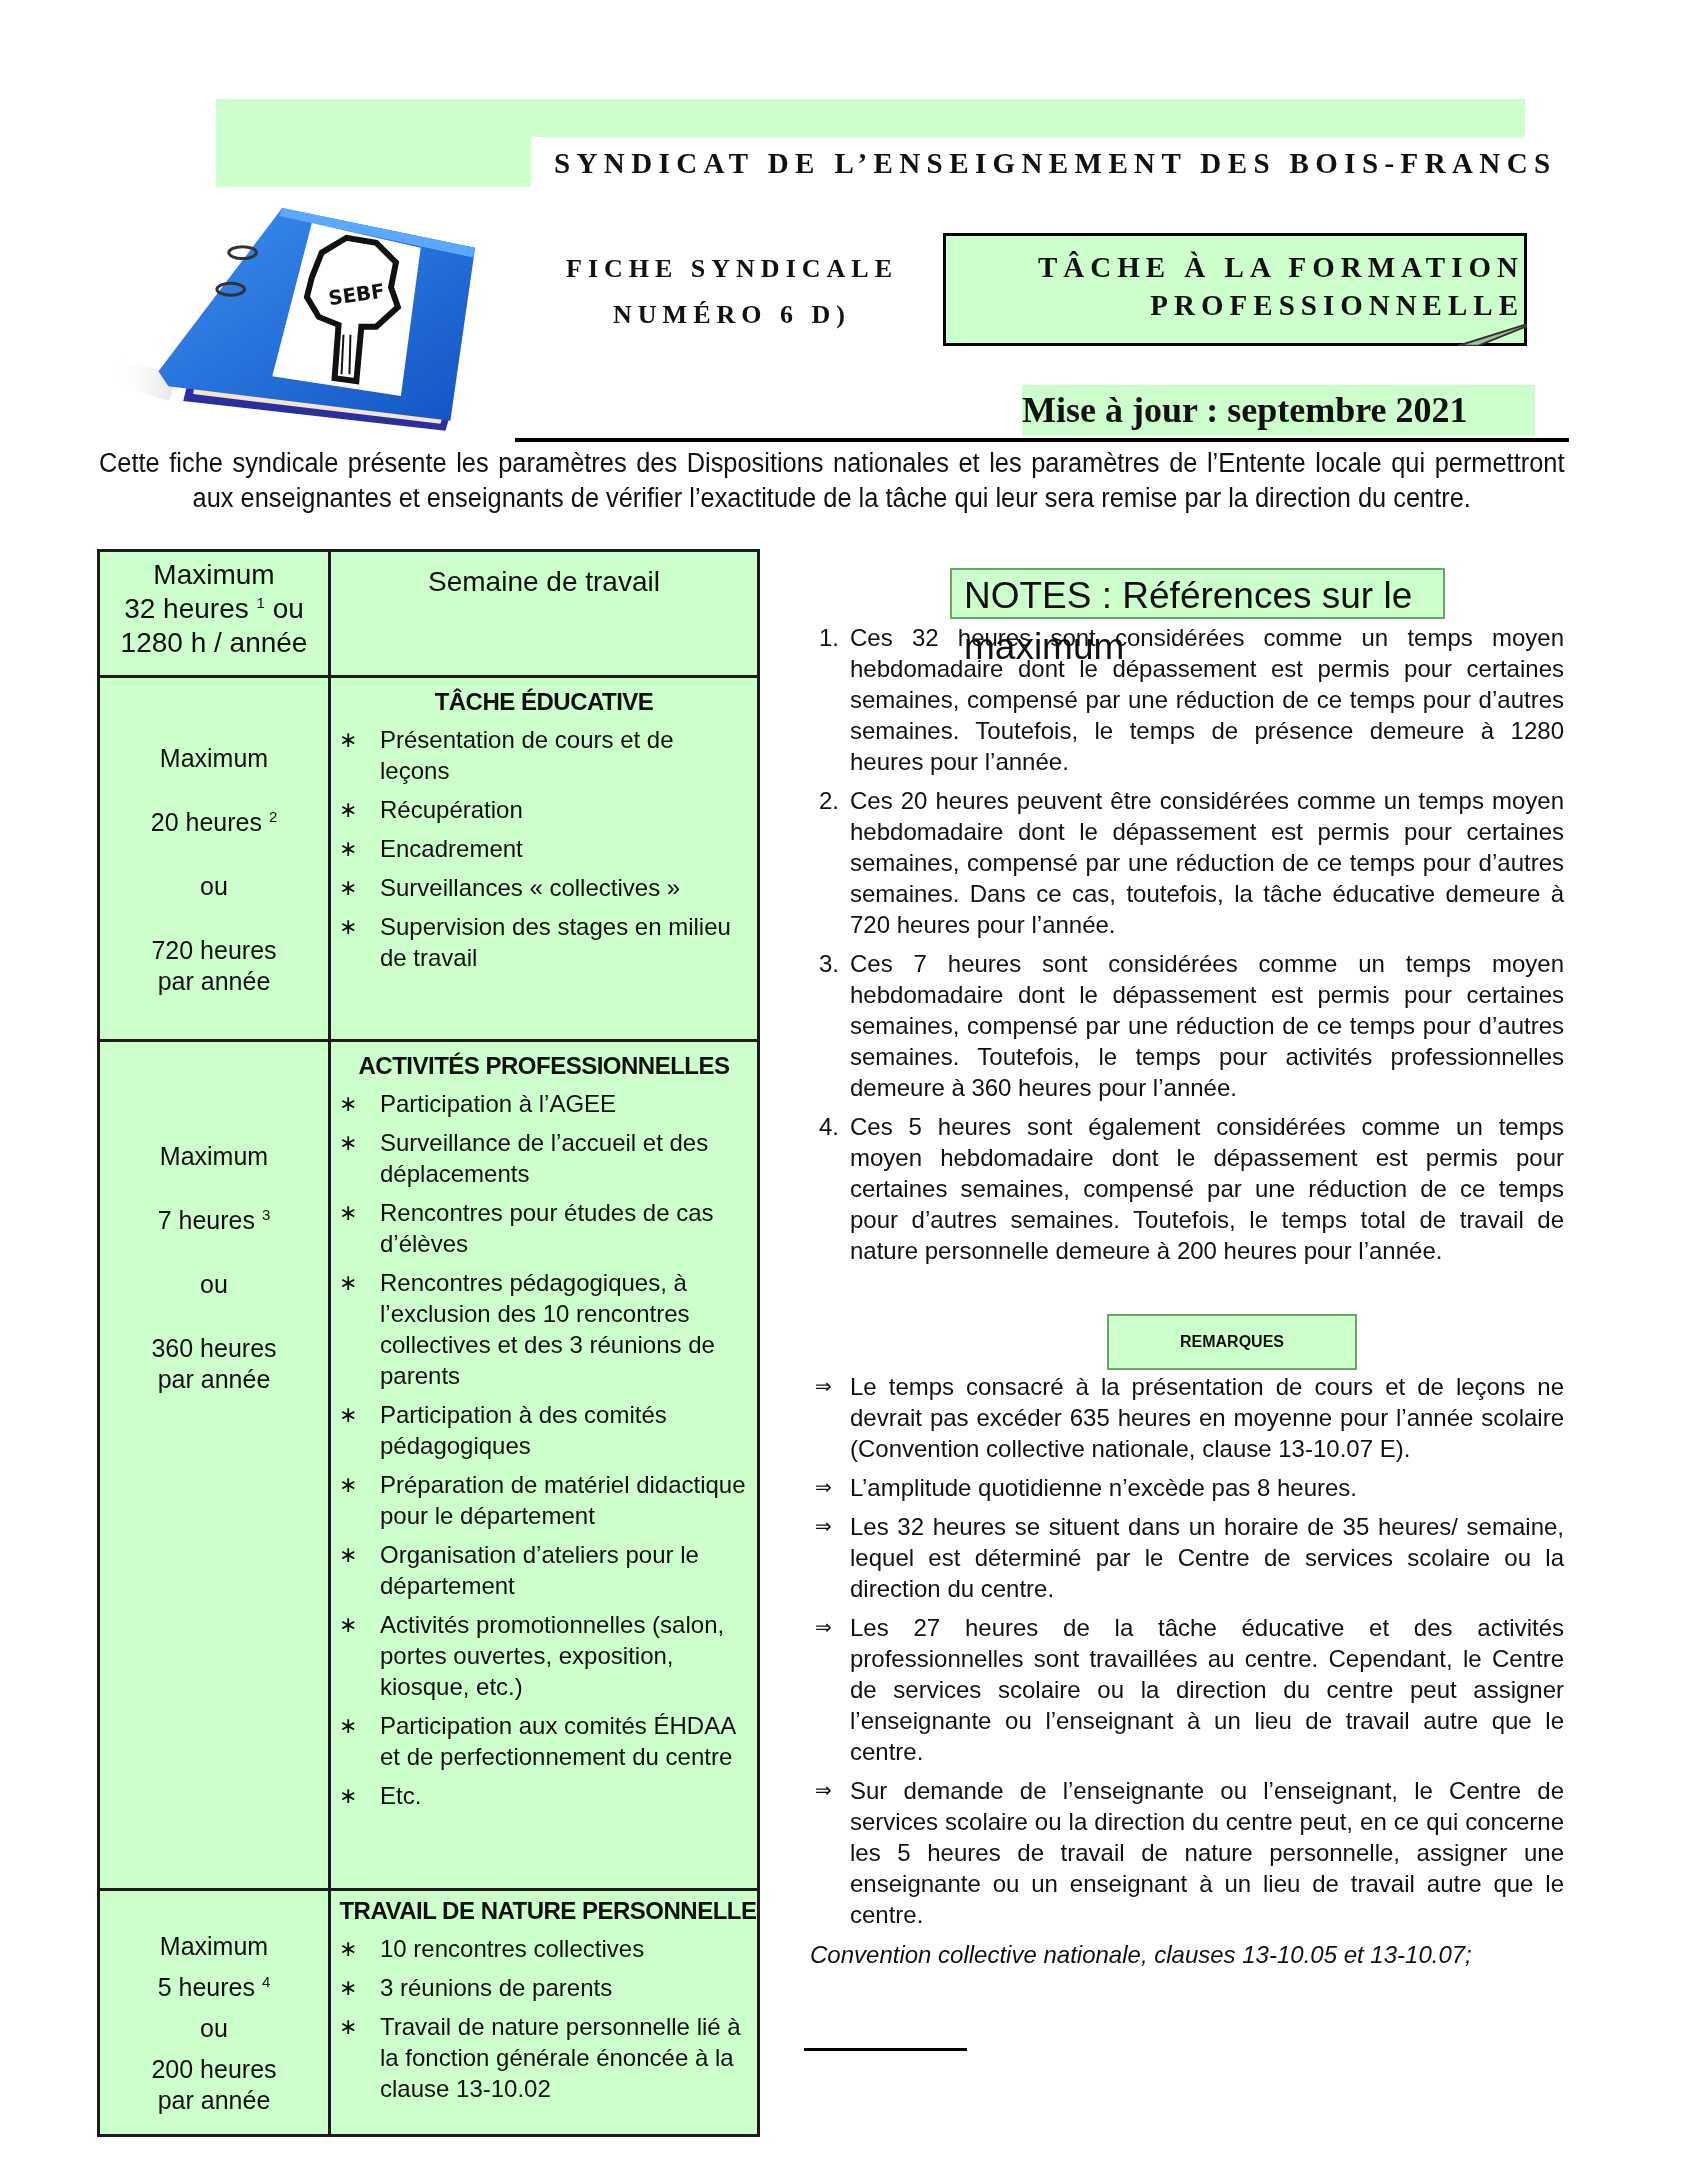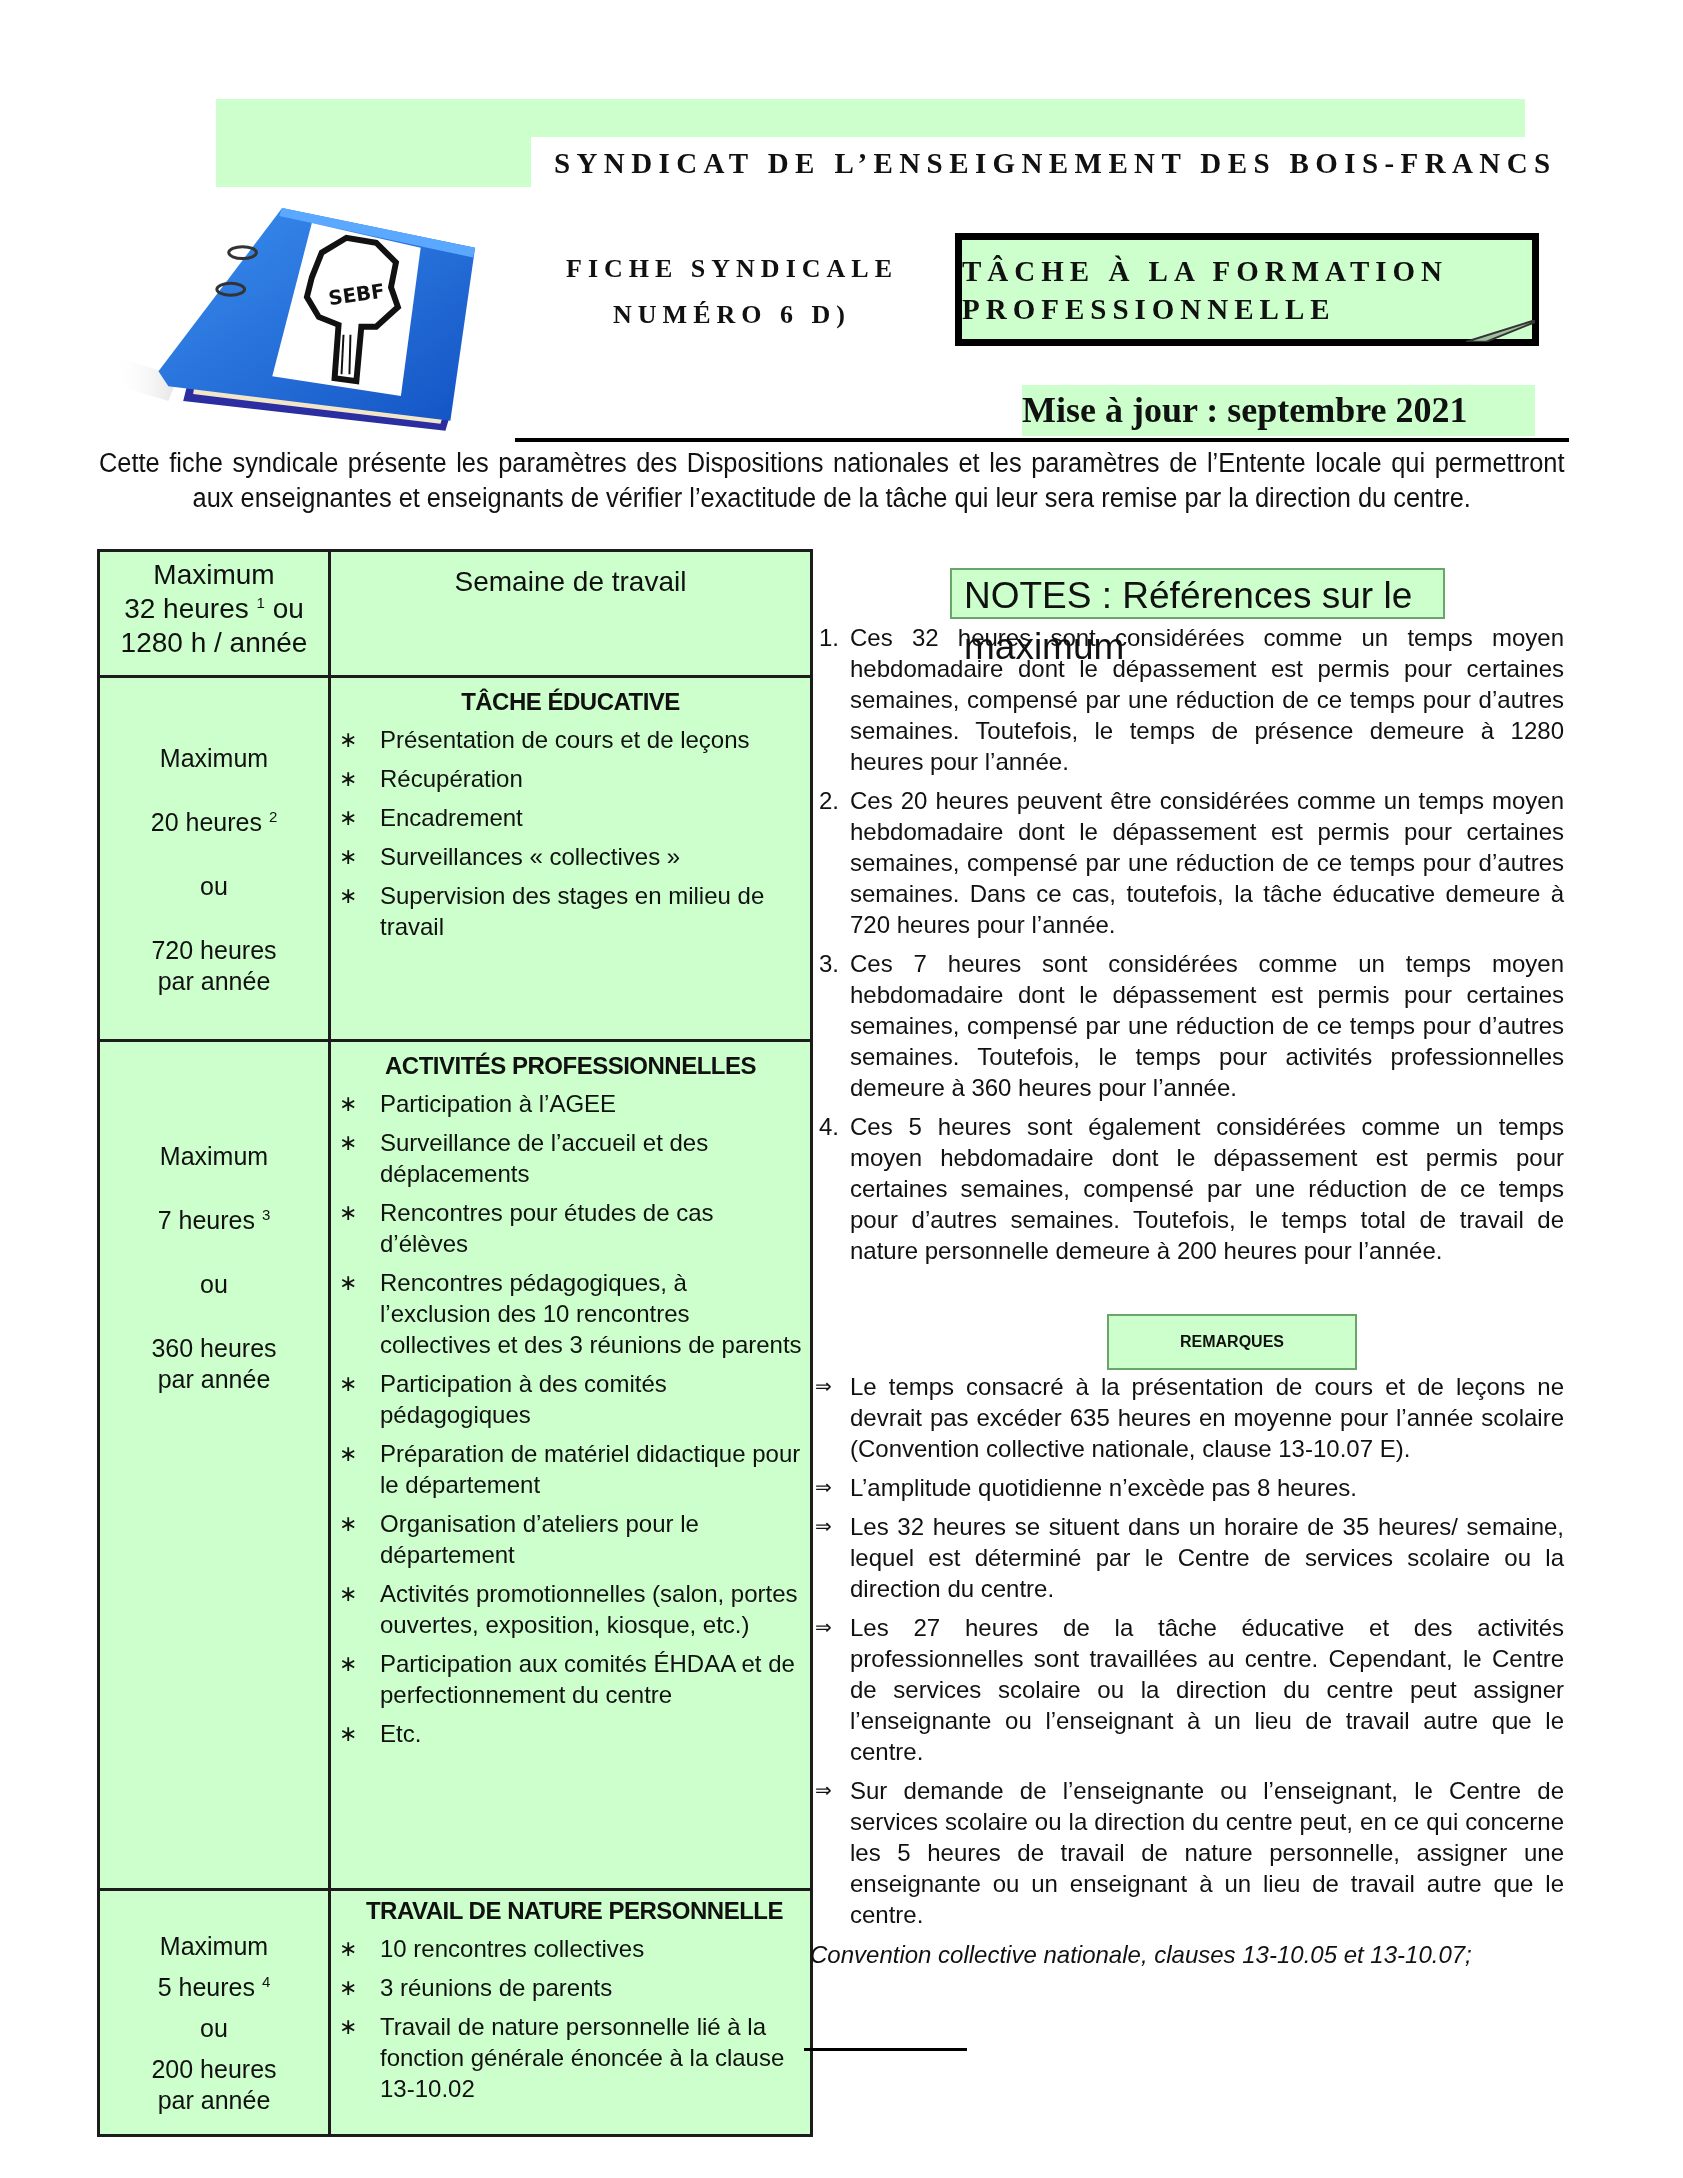--- a/index.html
+++ b/index.html
@@ -12,32 +12,32 @@
   
   #band-top { left:216px; top:99px; width:1309px; height:38px; }
   #band-left { left:216px; top:137px; width:315px; height:50px; }
   #org-name { left:554px; top:147px; width:1000px; font-size:29px; letter-spacing:6.4px; white-space:nowrap; }
 
   
   #binder { left:109px; top:188px; width:376px; height:243px; }
 
   #fiche { left:554px; top:246px; width:356px; text-align:center; font-size:26px; letter-spacing:6px; line-height:46px; }
 
-  #title-box { left:943px; top:233px; width:584px; height:113px; border:7px solid #000000; box-sizing:border-box;
-               text-align:left; font-size:29px; letter-spacing:6px; line-height:38px; padding-top:12px;margin-left:12px; }
+  #title-box { left:943px; top:233px; width:584px; height:113px; border:3px solid #000000; box-sizing:border-box;
+               text-align:right; font-size:29px; letter-spacing:6px; line-height:38px; padding-top:12px; }
   #title-curl { right:-3px; bottom:-3px; width:69px; height:22px; }
 
   #update-box { left:1022px; top:385px; width:513px; height:51px; text-align:left; font-size:36px; line-height:51px; }
   #rule-top { left:515px; top:438px; width:1054px; height:4px; background:#000; }
 
   #intro { left:99px; top:446px; width:1465px; font-size:27px; line-height:35px; text-align:justify; text-align-last:center;
            font-family:"Liberation Sans", sans-serif; transform:scaleX(0.94); transform-origin:left top; width:1559px; }
 
   
-  #table { left:97px; top:549px; width:716px; border-collapse:collapse; font-family:"Liberation Sans", sans-serif; }
+  #table { left:97px; top:549px; width:663px; border-collapse:collapse; font-family:"Liberation Sans", sans-serif; }
   #table td { border:3px solid #1c1c1c; background:#ccffcc; vertical-align:top; padding:0; }
   .col-left { width:228px; text-align:center; font-size:25px; }
   .col-right { font-size:24px; }
   .hdr-left { font-size:28px; line-height:34px; padding-top:6px !important; }
   .hdr-right { font-size:28px; text-align:center; padding-top:14px !important; }
   .sec-title { text-align:center; font-weight:bold; font-size:24px; margin:10px 0 8px; letter-spacing:-0.5px; }
   .sec-title.left { text-align:center; margin-left:8px; }
   ul.ast { list-style:none; margin:0; padding:0 8px 0 8px; }
   ul.ast li { position:relative; padding-left:41px; line-height:31px; margin-bottom:8px; }
   ul.ast li .bullet { position:absolute; left:0; top:0; font-size:22px; }

